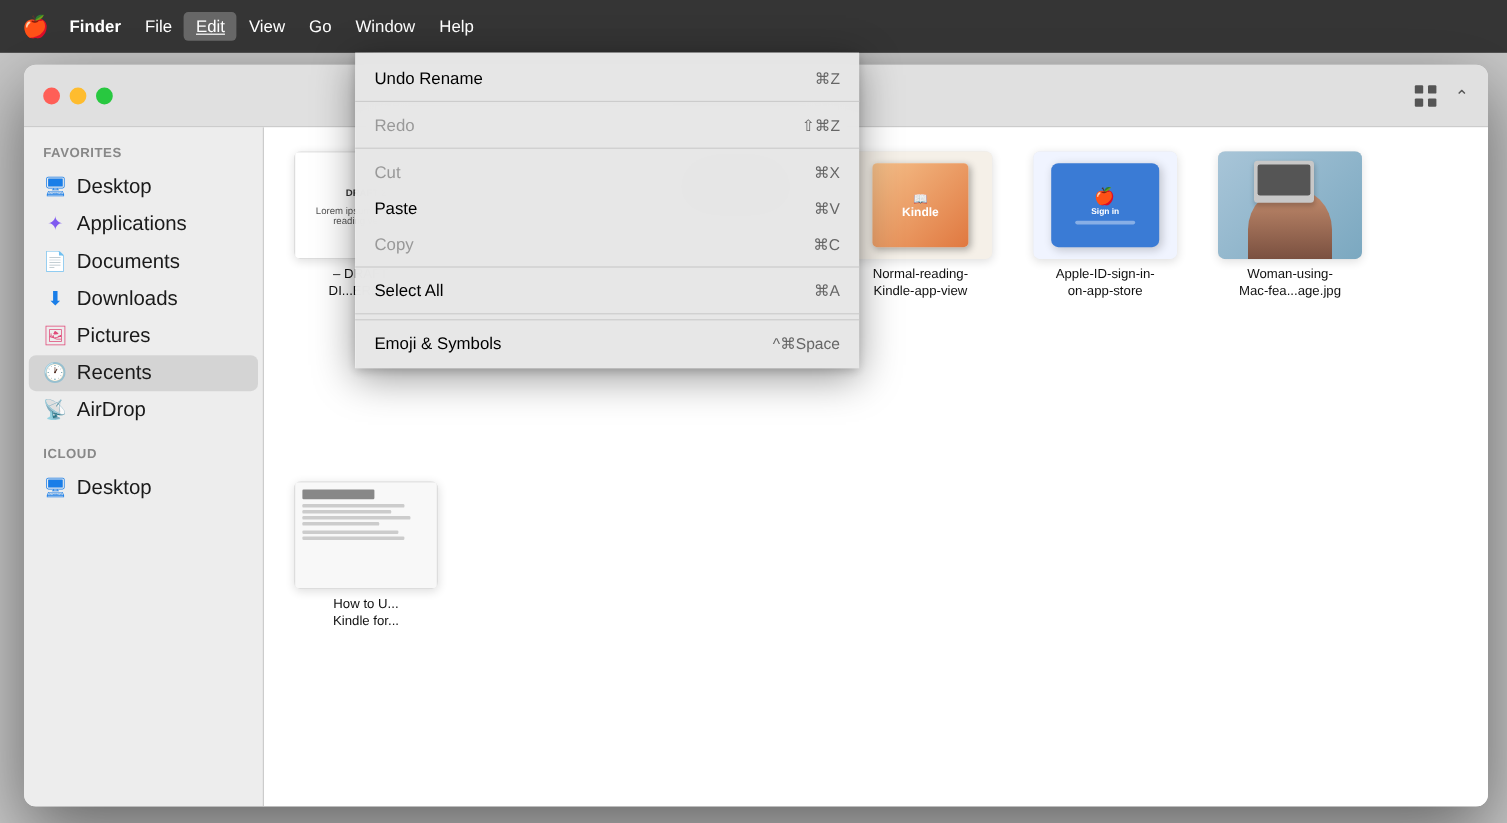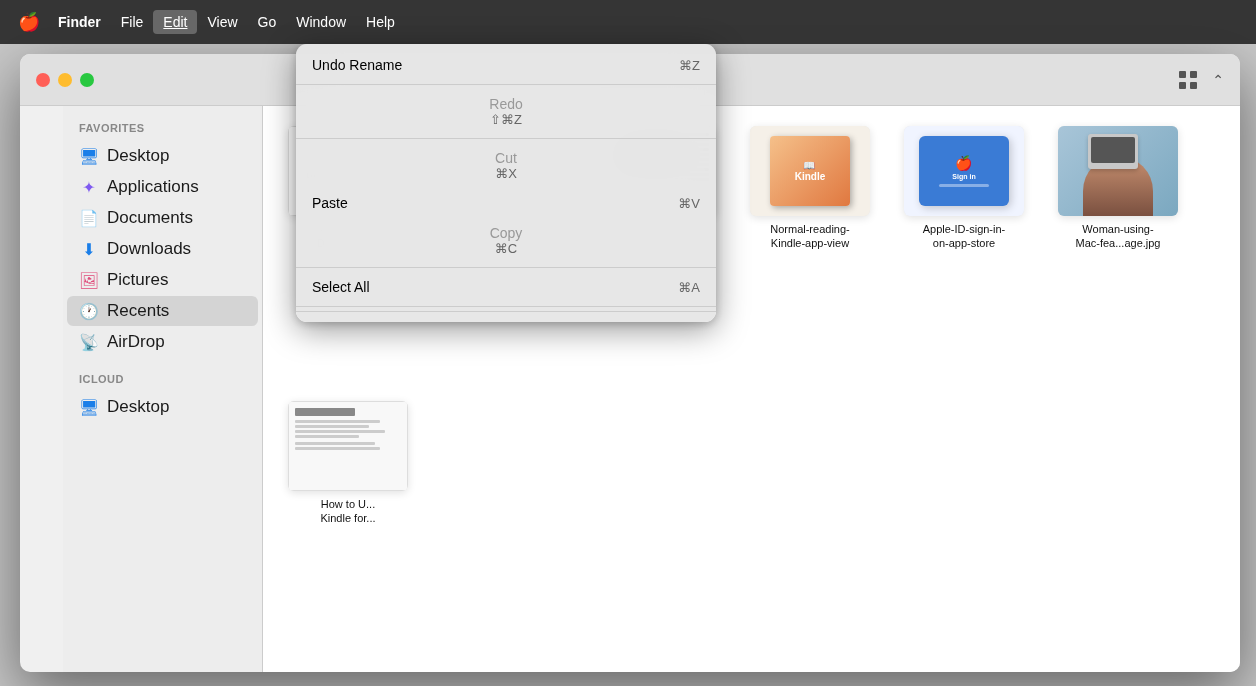--- a/index.html
+++ b/index.html
@@ -107,21 +107,20 @@
       font-size: 14px;
       color: #555;
       cursor: pointer;
     }
 
     
     .window-body {
       display: flex;
       flex: 1;
       overflow: hidden;
-      margin-left: 43px;
     }
 
     
     .sidebar {
       width: 200px;
       background: rgba(236,236,236,0.95);
       border-right: 1px solid #ccc;
       padding: 12px 0;
       flex-shrink: 0;
       overflow-y: auto;
@@ -287,21 +286,21 @@
     }
     .how-to-line.dark { background: #888; }
 
     
     .dropdown-menu {
       position: absolute;
       top: 44px;
       left: 296px;
       width: 420px;
       background: rgba(230,230,230,0.97);
-      border-radius: 11px;
+      border-radius: 0;
       box-shadow: 0 8px 32px rgba(0,0,0,0.4), 0 2px 8px rgba(0,0,0,0.2);
       padding: 6px 0;
       z-index: 999;
       backdrop-filter: blur(20px);
     }
     .menu-item {
       display: flex;
       align-items: center;
       padding: 7px 16px;
       font-size: 14px;
@@ -309,21 +308,20 @@
       justify-content: space-between;
     }
     .menu-item.highlighted {
       background: #4a90e8;
       color: white;
       border-radius: 6px;
       margin: 1px 4px;
     }
     .menu-item.disabled {
       color: #999;
-      flex-direction: column;
     }
     .menu-shortcut {
       font-size: 13px;
       color: #666;
     }
     .menu-item.highlighted .menu-shortcut {
       color: rgba(255,255,255,0.8);
     }
     .menu-separator {
       height: 1px;
@@ -555,13 +553,17 @@
   <div class="menu-separator"></div>
 
   <div class="menu-item">
     <span class="menu-label">Select All</span>
     <span class="menu-shortcut">⌘A</span>
   </div>
   <div class="menu-separator"></div>
 
   <div class="menu-separator"></div>
 
+  <div class="menu-item">
+    <span class="menu-label">Emoji &amp; Symbols</span>
+    <span class="menu-shortcut">^⌘Space</span>
+  </div>
 </div>
 
 </body></html>

